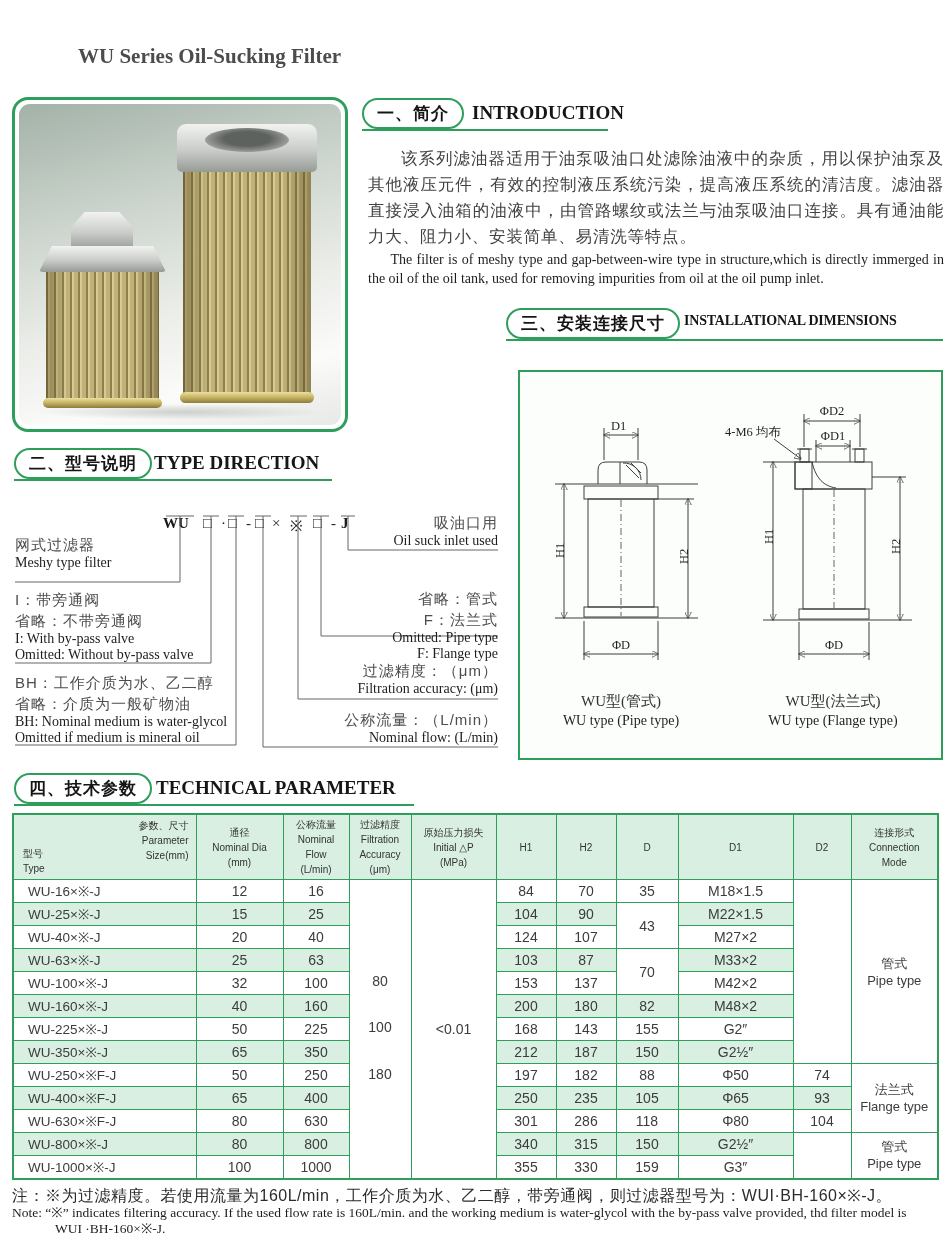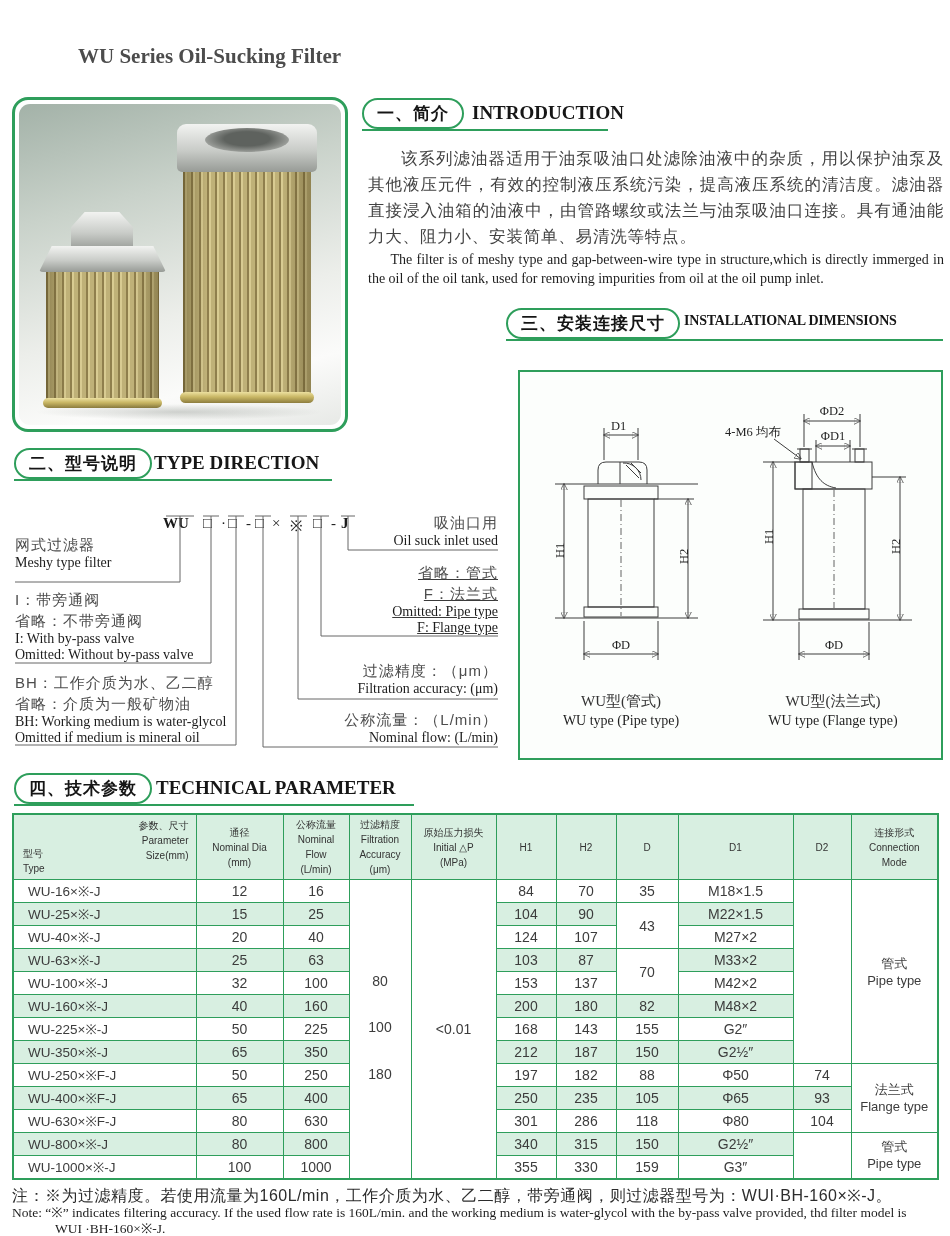--- a/index.html
+++ b/index.html
@@ -238,29 +238,29 @@
   </div>
   <div class="tlabel" style="left:15px;top:589px;">
     <div class="cjk">I：带旁通阀</div>
     <div class="cjk">省略：不带旁通阀</div>
     <div class="eng">I: With by-pass valve</div>
     <div class="eng">Omitted: Without by-pass valve</div>
   </div>
   <div class="tlabel" style="left:15px;top:672px;">
     <div class="cjk">BH：工作介质为水、乙二醇</div>
     <div class="cjk">省略：介质为一般矿物油</div>
-    <div class="eng">BH: Working medium is water-glycol</div>
+    <div class="eng">BH: Nominal medium is water-glycol</div>
     <div class="eng">Omitted if medium is mineral oil</div>
   </div>
 
   <div class="tlabel rt" style="left:300px;top:512px;width:198px;">
     <div class="cjk">吸油口用</div>
     <div class="eng">Oil suck inlet used</div>
   </div>
-  <div class="tlabel rt" style="left:300px;top:562px;width:198px;text-decoration:underline;">
+  <div class="tlabel rt" style="left:300px;top:588px;width:198px;">
     <div class="cjk">省略：管式</div>
     <div class="cjk">F：法兰式</div>
     <div class="eng">Omitted: Pipe type</div>
     <div class="eng">F: Flange type</div>
   </div>
   <div class="tlabel rt" style="left:300px;top:660px;width:198px;">
     <div class="cjk">过滤精度：（μm）</div>
     <div class="eng">Filtration accuracy: (μm)</div>
   </div>
   <div class="tlabel rt" style="left:300px;top:709px;width:198px;">

